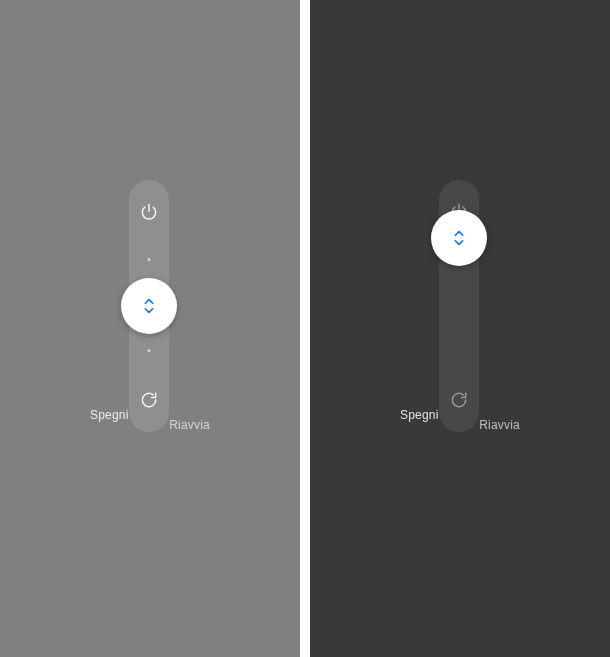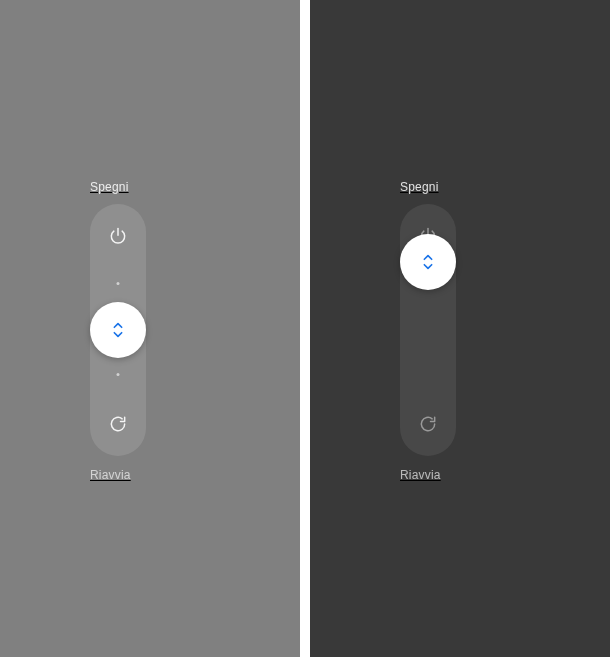--- a/index.html
+++ b/index.html
@@ -9,24 +9,23 @@
   .pane-left { width: 300px; background: #808080; }
   .gap { width: 10px; background: #ffffff; }
   .pane-right { width: 300px; background: #393939; }
 
   .menu-wrap {
     position: absolute;
     left: 50%;
     top: 180px;
     transform: translateX(-50%);
     display: flex;
-    flex-direction: column;
-    align-items: flex-start;
+    flex-direction: row;
+    align-items: flex-end;
     width: 120px;
-    text-decoration: underline;
   }
 
   .label {
     font-size: 12px;
     letter-spacing: 0.2px;
     text-align: center;
     color: rgba(255,255,255,0.85);
   }
   .label-top { margin-bottom: 10px; }
   .label-bottom { margin-top: 12px; color: rgba(255,255,255,0.65); }

